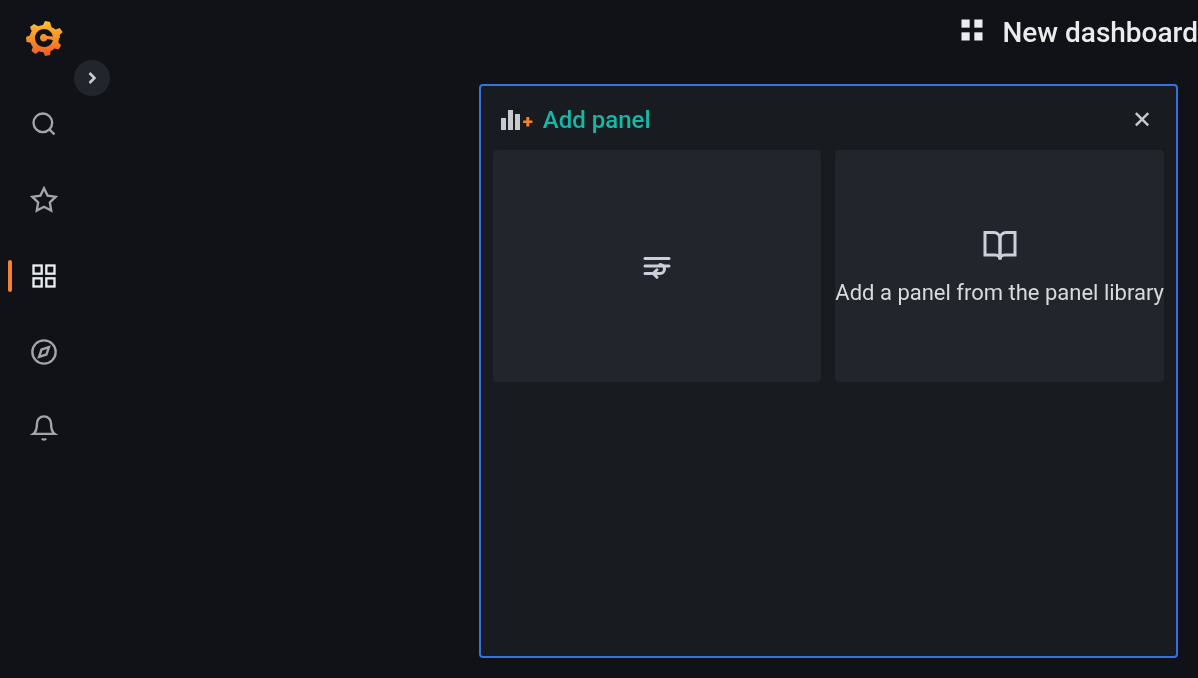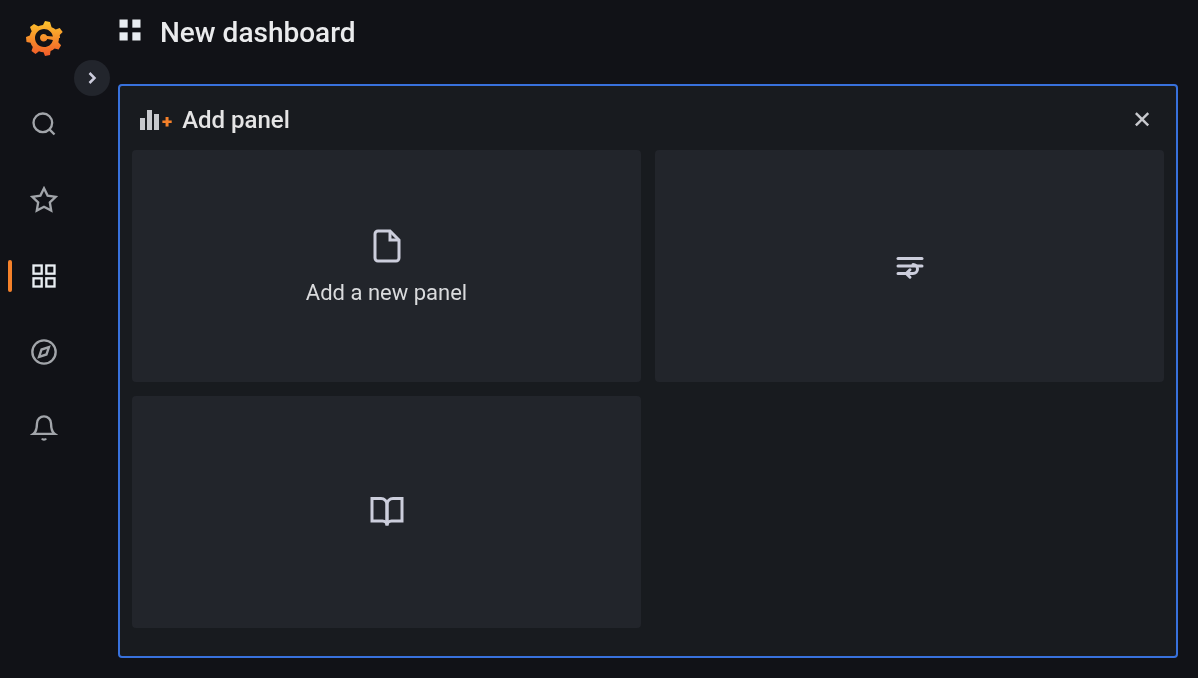--- a/index.html
+++ b/index.html
@@ -69,20 +69,21 @@
     .sidebar-item.active svg {
       stroke: #e9edf2;
     }
     
     
     .main {
       flex: 1;
       display: flex;
       flex-direction: column;
       position: relative;
+      align-items: flex-end;
     }
     
     
     .header {
       height: 64px;
       display: flex;
       align-items: center;
       padding-left: 28px;
       gap: 16px;
     }
@@ -153,21 +154,21 @@
       color: #f5812a;
       font-weight: 900;
       font-size: 19px;
       line-height: 16px;
       margin-left: 1px;
       align-self: flex-end;
     }
     .panel-title {
       font-size: 24px;
       font-weight: 500;
-      color: #e5e5e5;
+      color: #14b8a6;
     }
     .panel-close {
       margin-left: auto;
       font-size: 24px;
       color: #c7c9cd;
       cursor: pointer;
       padding: 4px;
       line-height: 1;
     }
     
@@ -283,39 +284,33 @@
         <span class="plus">+</span>
       </span>
       <span class="panel-title">Add panel</span>
       <span class="panel-close">
         <span>✕</span>
       </span>
     </div>
 
     <div class="options-grid">
 
-      <div class="option-card">
-        <svg viewBox="0 0 24 24">
-          <path d="M14 2H6a2 2 0 0 0-2 2v16a2 2 0 0 0 2 2h12a2 2 0 0 0 2-2V8z"></path>
-          <polyline points="14 2 14 8 20 8"></polyline>
-        </svg>
-        <span class="option-label">Add a new panel</span>
-      </div>
 
       <div class="option-card">
         <svg viewBox="0 0 24 24" stroke-linecap="round">
           <line x1="4" y1="7" x2="20" y2="7"></line>
           <line x1="4" y1="12" x2="20" y2="12"></line>
           <path d="M4 17 L14 17 A3 3 0 0 0 14 11" fill="none"></path>
           <polyline points="12 14.5 9.5 17 12 19.5" fill="none"></polyline>
         </svg>
       </div>
 
       <div class="option-card">
         <svg viewBox="0 0 24 24">
           <path d="M2 3h6a4 4 0 0 1 4 4v14a3 3 0 0 0-3-3H2z"></path>
           <path d="M22 3h-6a4 4 0 0 0-4 4v14a3 3 0 0 1 3-3h7z"></path>
         </svg>
+        <span class="option-label">Add a panel from the panel library</span>
       </div>
 
     </div>
   </section>
 </div>
 
 </body></html>

